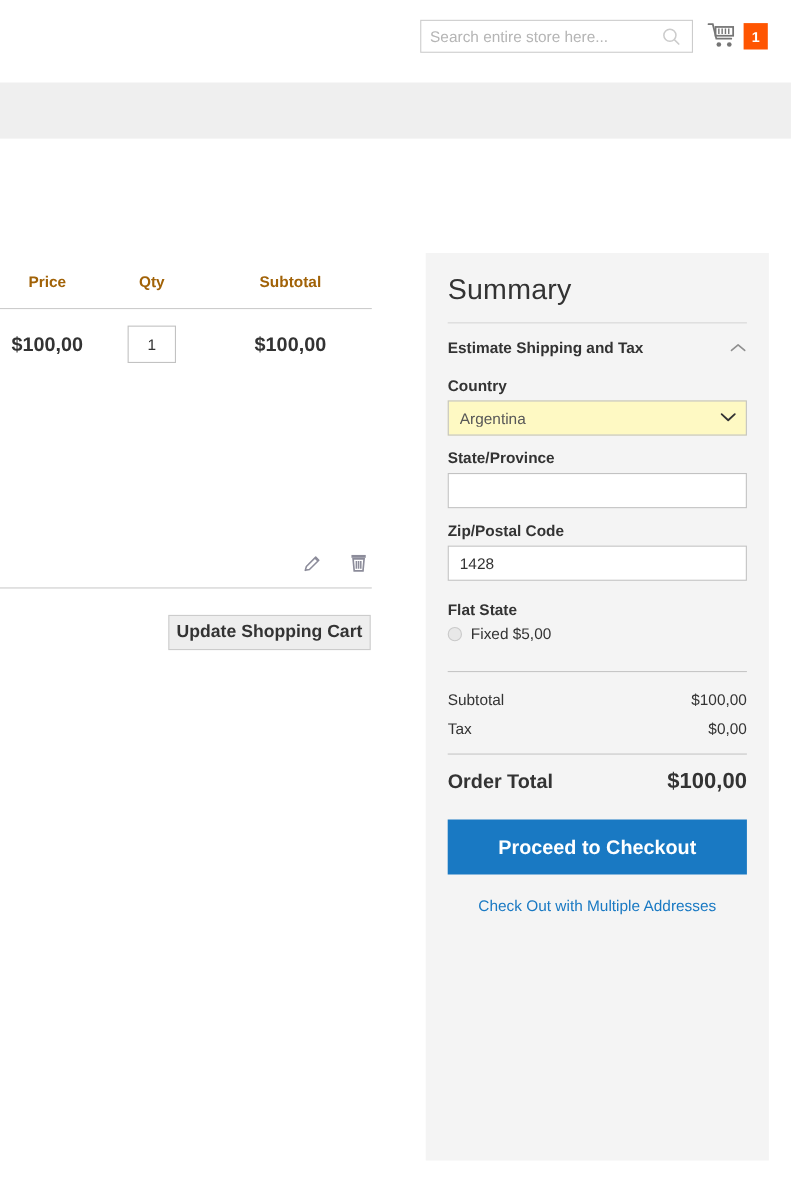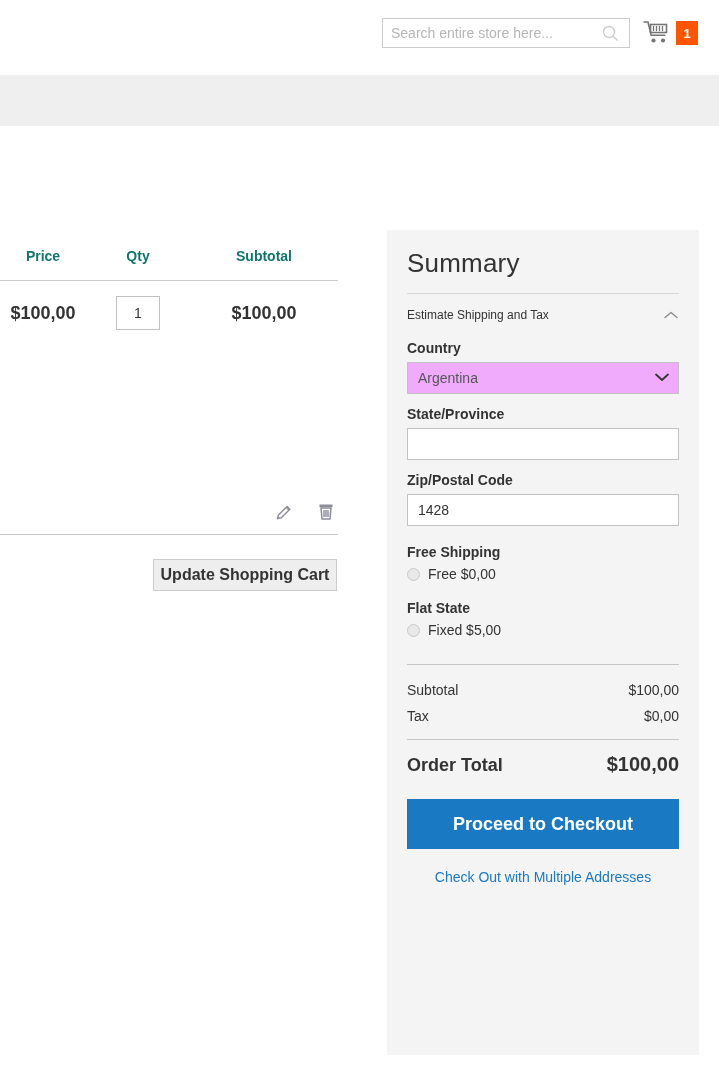--- a/index.html
+++ b/index.html
@@ -40,21 +40,21 @@
     font-size: 13px; font-weight: 600;
     min-width: 22px; height: 24px; padding: 0 6px;
     display:flex; align-items:center; justify-content:center;
   }
   .gray-band { position:absolute; left:0; top:75px; width:719px; height:51px; background:#efefef; }
 
   
   .cart-table { position:absolute; left:0; top:248px; width:338px; }
   .cart-head { display:flex; border-bottom:1px solid #cccccc; padding-bottom: 16px; }
   .cart-head .th {
-    font-size: 14px; font-weight: bold; color:#0f766e; text-align:center;
+    font-size: 14px; font-weight: bold; color:#a16207; text-align:center;
   }
   .th-price { width: 86px; }
   .th-qty { width: 104px; }
   .th-subtotal { width: 148px; }
   .cart-row { display:flex; align-items:center; height: 64px; }
   .cell-price, .cell-subtotal {
     font-size: 18px; font-weight: bold; color:#333333; text-align:center;
   }
   .cell-price { width: 86px; }
   .cell-qty { width: 104px; display:flex; justify-content:center; }
@@ -87,27 +87,27 @@
   }
   .summary-title {
     font-size: 26px; font-weight: normal; color:#333333;
     margin: 0 0 14px 0; line-height: 1.2; letter-spacing: .2px;
   }
   .sum-divider { height:1px; background:#d6d6d6; margin: 0 0 0 0; }
   .estimate-head {
     display:flex; align-items:center; justify-content:space-between;
     padding: 14px 0 6px 0; cursor:pointer;
   }
-  .estimate-head .lbl { font-size:12px; font-weight:normal; color:#333333; }
+  .estimate-head .lbl { font-size:14px; font-weight:bold; color:#333333; }
   .chev { width:16px; height:10px; display:block; }
   .field-label { font-size:14px; font-weight:bold; color:#333333; margin: 12px 0 6px 0; }
   .select-wrap { position:relative; }
   .sel {
     width: 272px; height: 32px;
-    border:1px solid #c2c2c2; background:#f0abfc;
+    border:1px solid #c2c2c2; background:#fef9c3;
     font-family:"Liberation Sans", sans-serif; font-size:14px; color:#575757;
     padding: 0 28px 0 10px;
     appearance:none; -webkit-appearance:none; outline:none; cursor:pointer;
   }
   .sel-chev { position:absolute; right:10px; top:11px; pointer-events:none; }
   .txt {
     width: 272px; height: 32px;
     border:1px solid #c2c2c2; background:#ffffff;
     font-family:"Liberation Sans", sans-serif; font-size:14px; color:#333333;
     padding: 0 10px; outline:none;
@@ -227,27 +227,20 @@
         <path d="M1 1.5 L7 7 L13 1.5" fill="none" stroke="#333333" stroke-width="1.7" stroke-linecap="round" stroke-linejoin="round"></path>
       </svg>
     </div>
 
     <div class="field-label">State/Province</div>
     <input class="txt" type="text" value="" style="">
 
     <div class="field-label">Zip/Postal Code</div>
     <input class="txt" type="text" value="1428" style="">
 
-    <div class="ship-block">
-      <div class="ship-title">Free Shipping</div>
-      <label class="ship-option">
-        <span class="radio"></span>
-        <span class="oplabel">Free $0,00</span>
-      </label>
-    </div>
 
     <div class="ship-block">
       <div class="ship-title">Flat State</div>
       <label class="ship-option">
         <span class="radio"></span>
         <span class="oplabel">Fixed $5,00</span>
       </label>
     </div>
 
 

